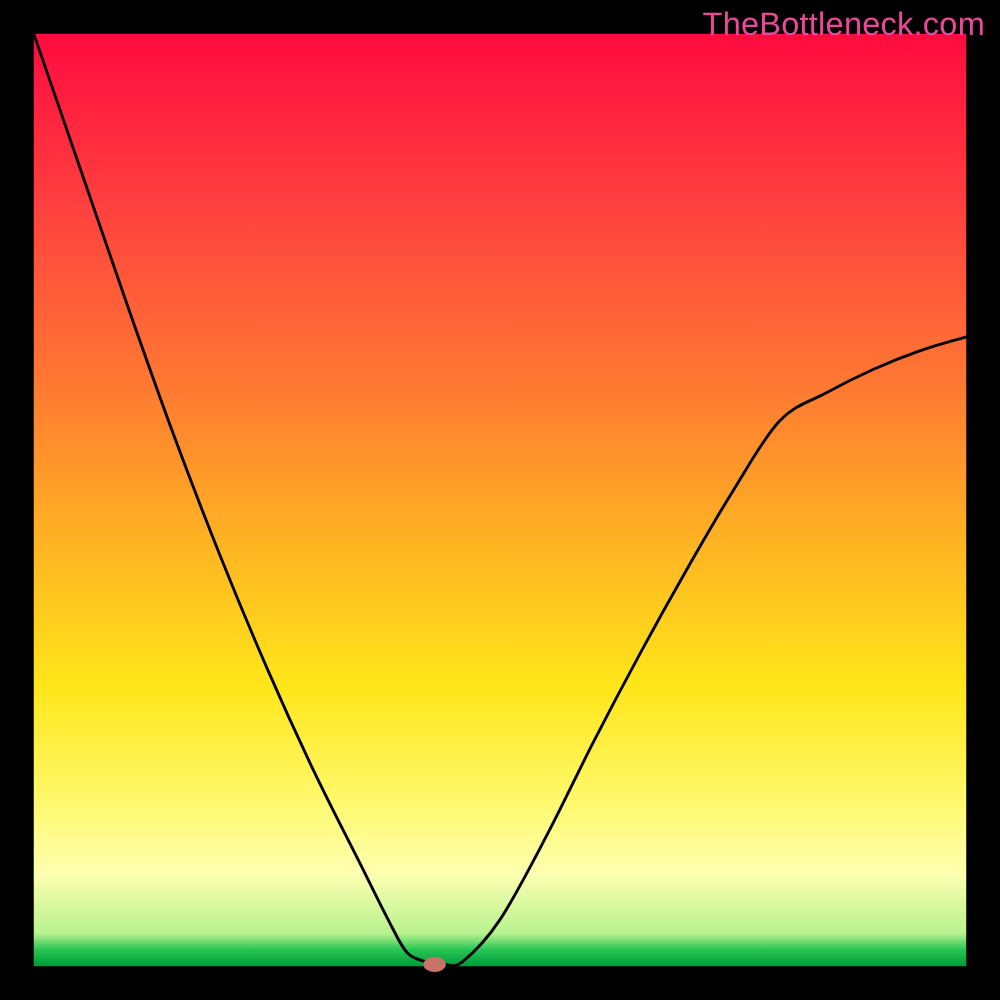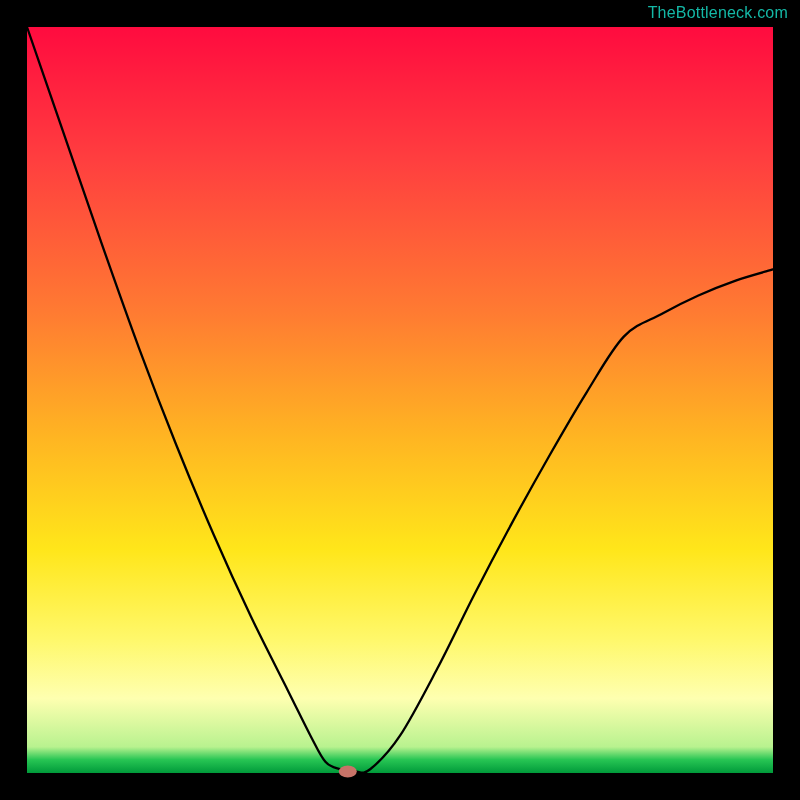--- a/index.html
+++ b/index.html
@@ -53,22 +53,22 @@
     left: 0;
     top: 0;
     width: 100%;
     height: 100%;
     overflow: visible;
   }
   .watermark {
     position: absolute;
     top: 4px;
     right: 12px;
-    color: #14b8a6;
-    font-size: 16px;
+    color: #ec4899;
+    font-size: 26px;
     letter-spacing: 0.2px;
     user-select: none;
   }
 </style>
 </head>
 <body>
 
 <div class="frame">
 
   <div class="plot-area">

